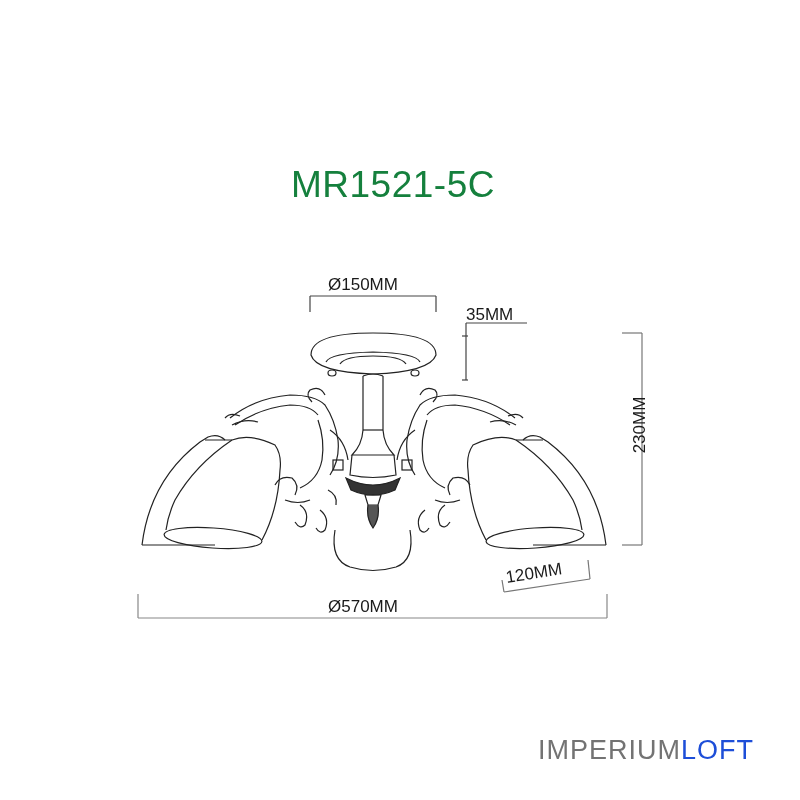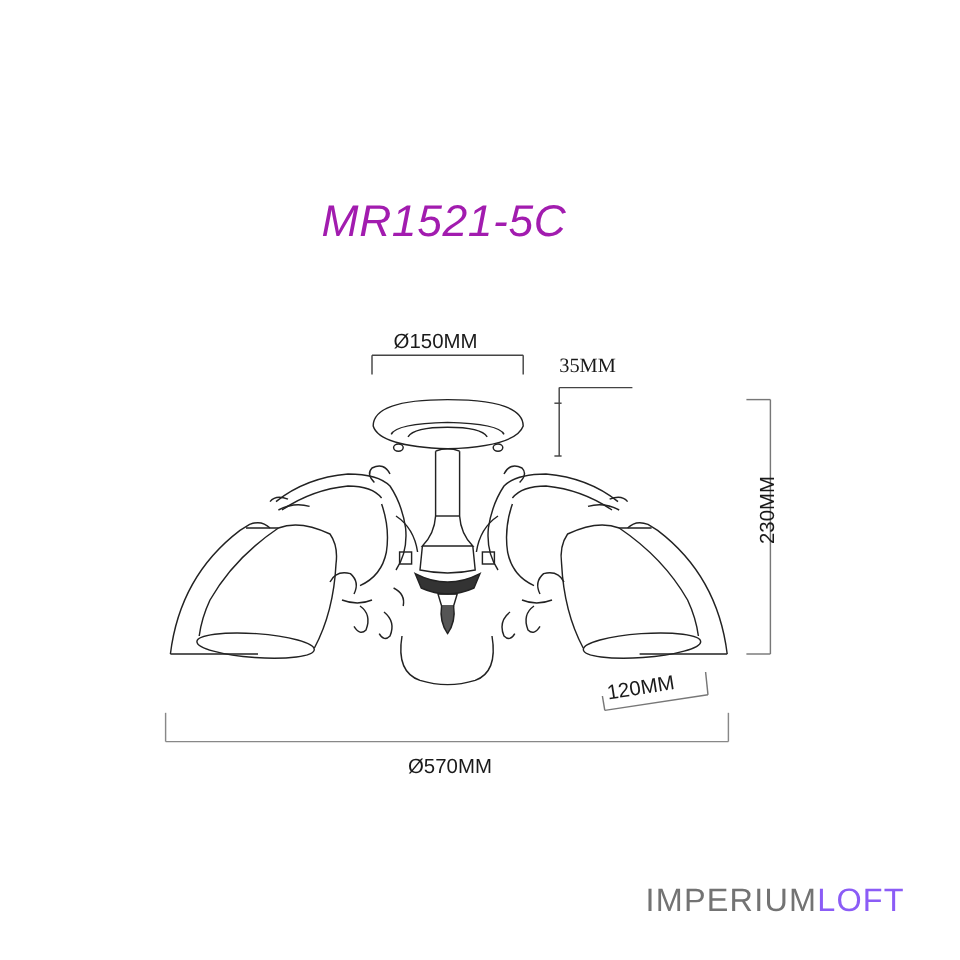--- a/index.html
+++ b/index.html
@@ -1,27 +1,27 @@
 <!DOCTYPE html>
 <html><head>
 <meta charset="utf-8">
 <style>
   html, body { margin: 0; padding: 0; }
   body { width: 800px; height: 800px; background: #ffffff; position: relative; overflow: hidden; font-family: "Liberation Sans", sans-serif; }
-  .title { position: absolute; left: 268px; top: 164px; font-size: 37px; color: #a21caf; letter-spacing: 0.5px; font-style: italic; }
+  .title { position: absolute; left: 291px; top: 164px; font-size: 37px; color: #15803d; letter-spacing: 0.5px; }
   .dim-label { position: absolute; font-size: 17px; color: #1a1a1a; white-space: nowrap; }
   .lbl-150 { left: 328px; top: 275px; text-align: right; }
-  .lbl-35 { left: 466px; top: 295px; font-family: Liberation Serif, serif; }
+  .lbl-35 { left: 466px; top: 305px; }
   .lbl-230 { left: 600px; top: 415px; transform: rotate(-90deg); transform-origin: center; width: 80px; text-align: center; }
   .lbl-120 { left: 506px; top: 568px; transform: rotate(-9deg); transform-origin: left center; }
-  .lbl-570 { left: 340px; top: 597px; margin-top: 32px; }
+  .lbl-570 { left: 328px; top: 597px; }
   svg.drawing { position: absolute; left: 0; top: 0; }
   .brand { position: absolute; left: 538px; top: 735px; font-size: 27px; letter-spacing: 1px; }
   .brand .a { color: #737373; }
-  .brand .b { color: #8b5cf6; }
+  .brand .b { color: #1d4ed8; }
 </style>
 </head>
 <body>
 
 <div class="title">MR1521-5C</div>
 
 <svg class="drawing" width="800" height="800" viewBox="0 0 800 800" fill="none" stroke="#222" stroke-width="1.2">
 
   <g stroke="#444">
     <line x1="310" y1="296" x2="436" y2="296"></line>

